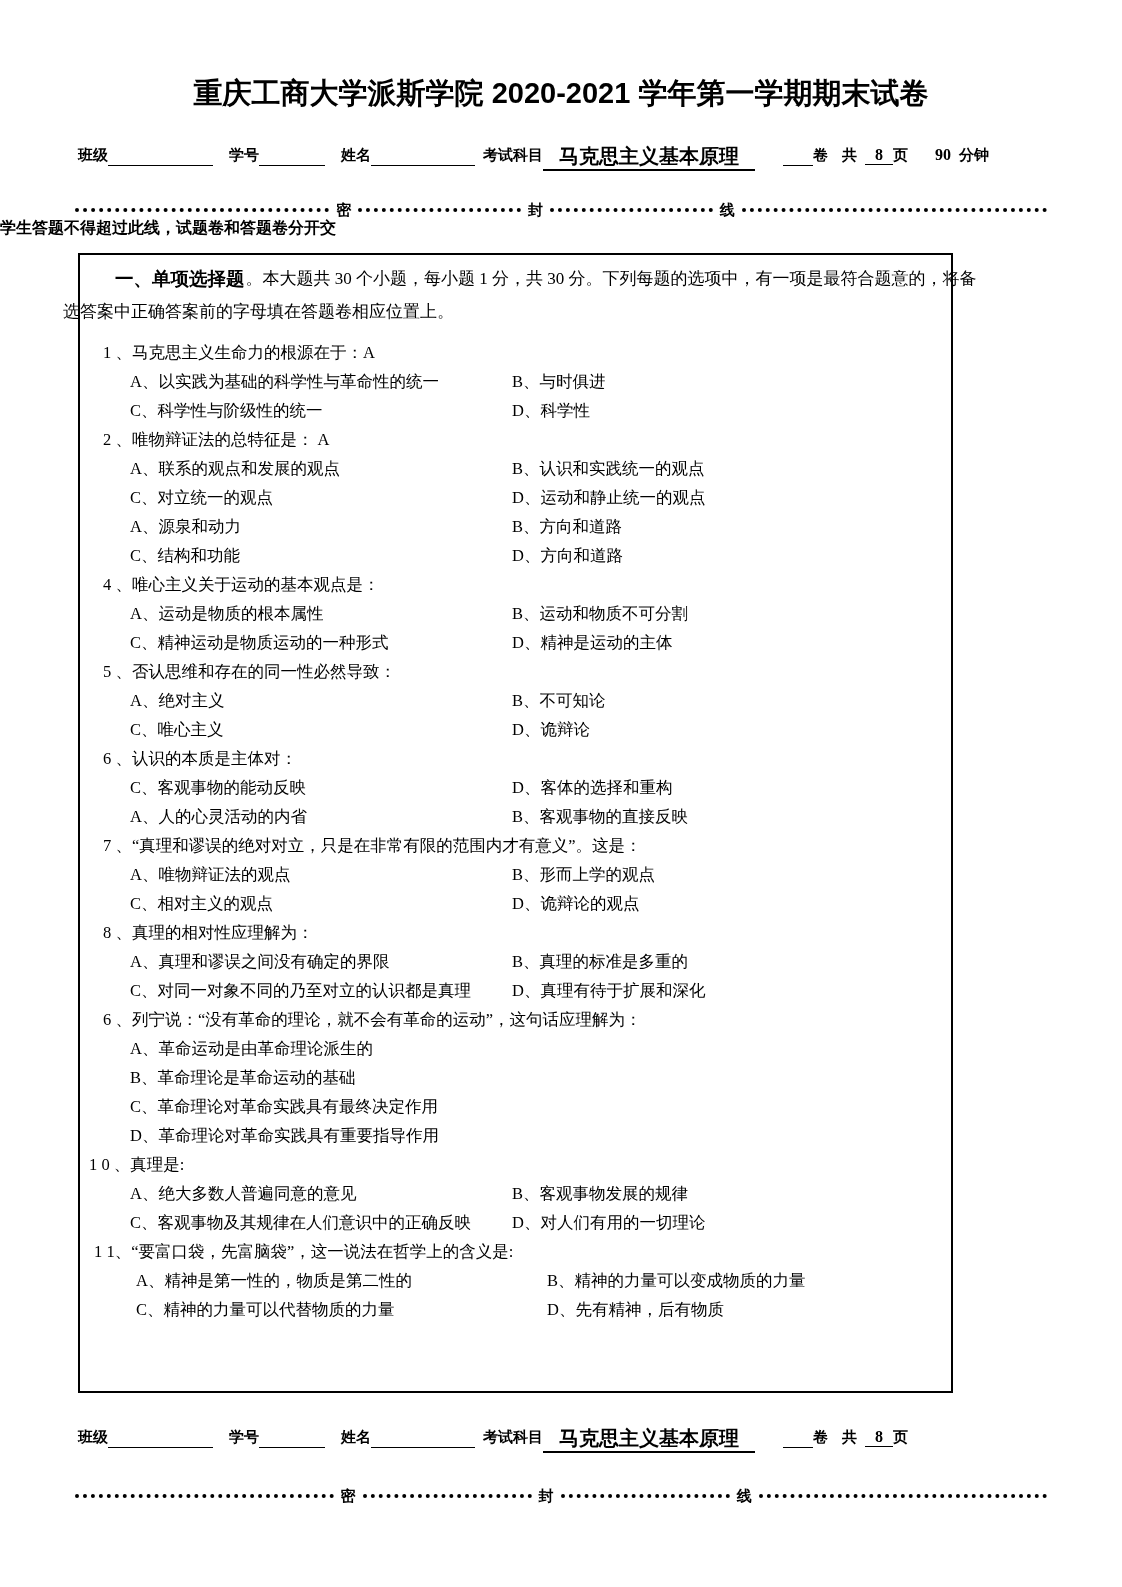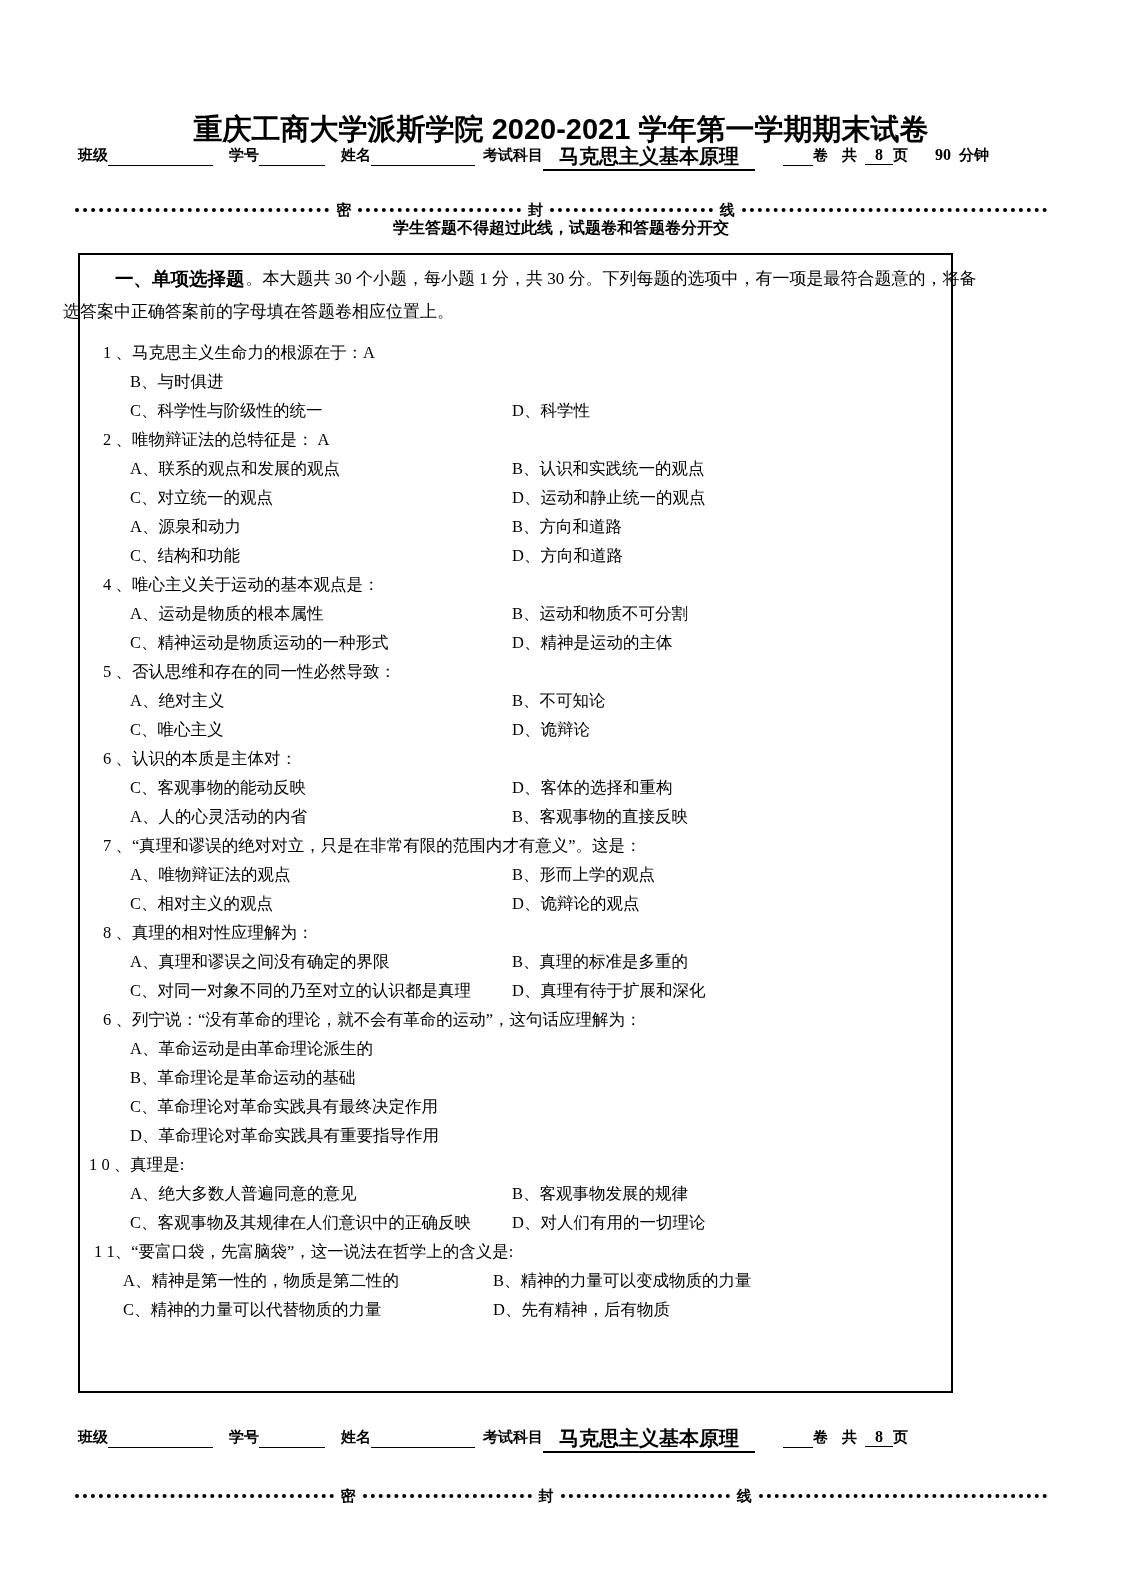--- a/index.html
+++ b/index.html
@@ -1,56 +1,56 @@
 <!DOCTYPE html>
 <html><head>
 <meta charset="utf-8">
 <style>
   html,body{margin:0;padding:0;background:#fff;}
   body{position:relative;width:1122px;height:1587px;color:#000;
        font-family:"Liberation Serif",serif;overflow:hidden;}
 
   .title{position:absolute;top:74px;left:0;width:100%;text-align:center;
-         font-family:"Liberation Sans",sans-serif;font-weight:bold;font-size:29px;margin-top:36px;}
+         font-family:"Liberation Sans",sans-serif;font-weight:bold;font-size:29px;}
 
   
   .fields{position:absolute;left:78px;display:flex;align-items:flex-start;
           font-family:"Liberation Sans",sans-serif;font-weight:bold;font-size:15px;
           white-space:nowrap;}
   .blank{display:inline-block;border-bottom:1.6px solid #000;height:19px;}
   .w105{width:105px}.w66{width:66px}.w104{width:104px}.w30{width:30px}
   .ml8{margin-left:8px}.ml14{margin-left:14px}.ml16{margin-left:16px}.ml28{margin-left:28px}
   .subject{font-size:20px;border-bottom:2.6px solid #000;padding:0 16px 3px 16px;line-height:1;}
   .num{font-family:"Liberation Serif",serif;font-size:16px;padding-left:13px;}
   .b8{border-bottom:1.6px solid #000;padding:0 10px;font-family:"Liberation Serif",serif;font-size:16px;}
 
   
   .sealline{position:absolute;left:75px;width:972px;display:flex;align-items:center;
             font-family:"Liberation Sans",sans-serif;font-weight:bold;font-size:15px;}
   .sealline .d{height:0;border-top:4px dotted #000;}
   .sealline .c{padding:0 7px;line-height:1;}
 
-  .notice{position:absolute;top:218px;left:0;width:1122px;text-align:center;
+  .notice{position:absolute;top:218px;left:0;width:1122px;
           font-family:"Liberation Sans",sans-serif;font-weight:bold;font-size:16px;}
 
   .mainbox{position:absolute;left:78px;top:253px;width:871px;height:1136px;
            border:2px solid #000;background:transparent;}
 
   .intro{position:absolute;left:63px;top:262px;width:995px;font-size:17px;}
   .intro .l1{height:33px;display:flex;align-items:center;white-space:nowrap;padding-left:52px;}
   .intro .l1 b{font-family:Liberation Sans, sans-serif;font-size:18.5px;margin-right:1px;}
   .intro .l2{height:33px;display:flex;align-items:center;}
 
   .questions{position:absolute;left:103px;top:338px;width:960px;font-size:16.5px;}
   .row{height:29px;display:flex;align-items:center;white-space:nowrap;}
   .opts{margin-left:27px;}
   .opt.left{min-width:372px;padding-right:10px;}
   .q10 .stem{margin-left:-14px;}
   .q11 .stem{margin-left:-9px;text-align:center;}
-  .q11 .opts{margin-left:20px;}
+  .q11 .opts{margin-left:33px;gap:41px;}
   .q11 .opt.left{min-width:360px;}
 </style>
 </head>
 <body>
 
 <div class="title">重庆工商大学派斯学院 2020-2021 学年第一学期期末试卷</div>
 
 <div class="fields" style="top:146px;">
   <span>班级</span>
   <span class="blank w105"></span>
@@ -89,20 +89,21 @@
     <span>。本大题共 30 个小题，每小题 1 分，共 30 分。下列每题的选项中，有一项是最符合题意的，将备</span>
   </div>
   <div class="l2">选答案中正确答案前的字母填在答题卷相应位置上。</div>
 </div>
 
 <div class="questions">
 
   <div class="q">
     <div class="row stem">1 、马克思主义生命力的根源在于：A</div>
     <div class="row opts">
+      <span class="opt left">A、以实践为基础的科学性与革命性的统一</span>
       <span class="opt">B、与时俱进</span>
     </div>
     <div class="row opts">
       <span class="opt left">C、科学性与阶级性的统一</span>
       <span class="opt">D、科学性</span>
     </div>
   </div>
 
   <div class="q">
     <div class="row stem">2 、唯物辩证法的总特征是： A</div>

